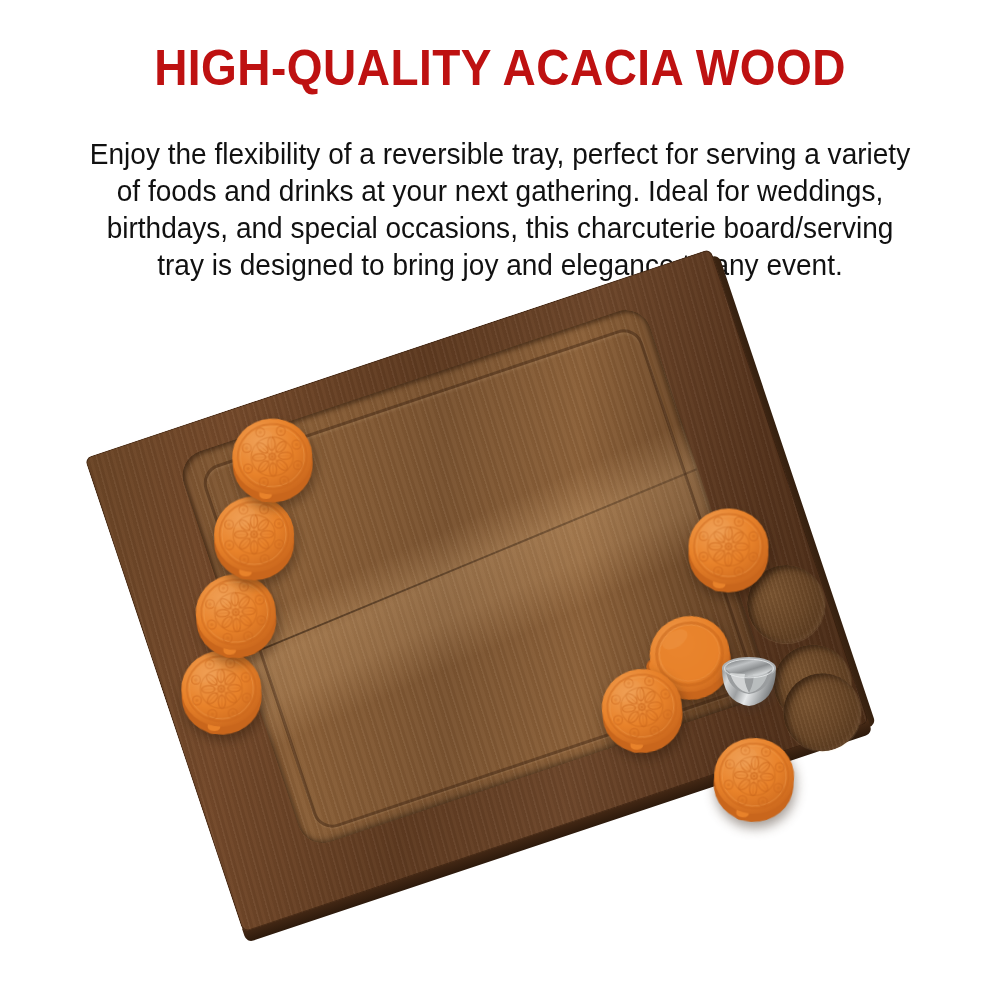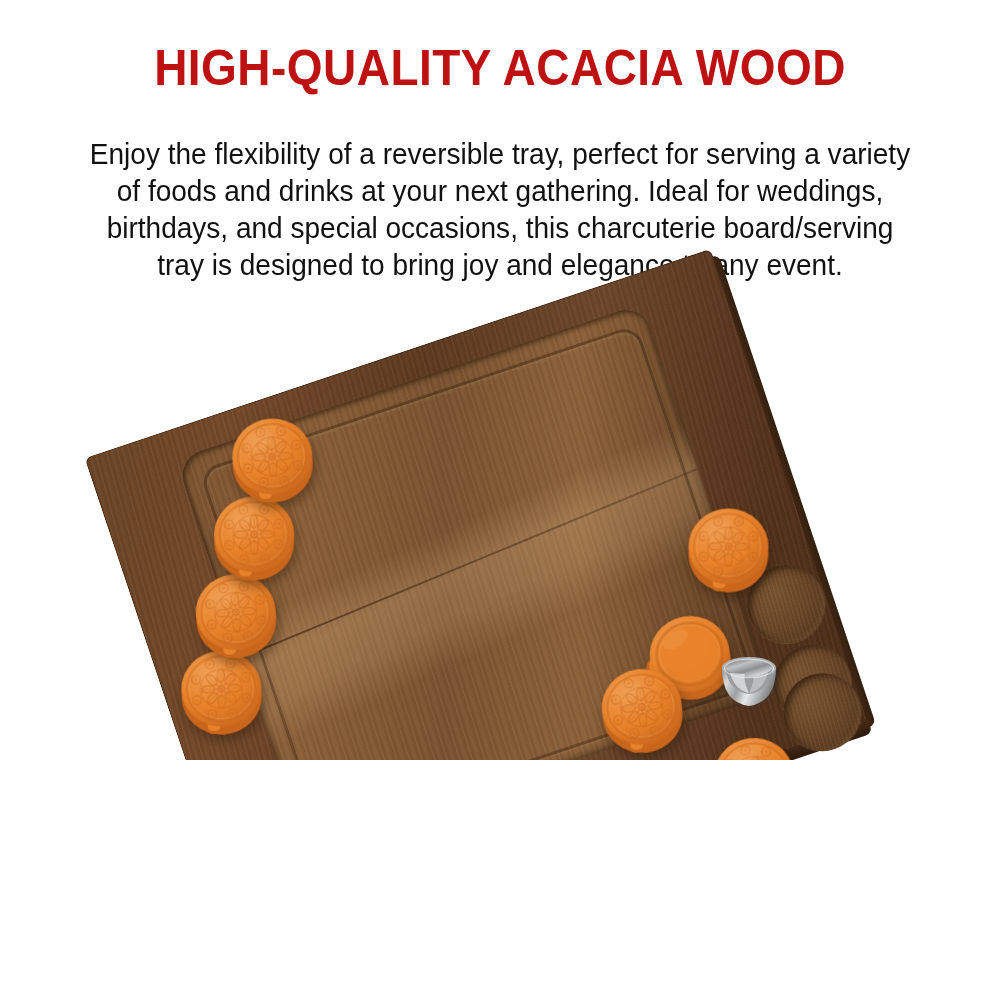--- a/index.html
+++ b/index.html
@@ -4,21 +4,21 @@
 <title>High-Quality Acacia Wood</title>
 <style>
   html,body{margin:0;padding:0;}
   body{
     width:1000px;height:1000px;
     background:#ffffff;
     font-family:"Liberation Sans","DejaVu Sans",sans-serif;
     overflow:hidden;
     position:relative;
   }
-  .page{position:relative;width:1000px;height:760px;background:#fff;overflow:hidden;}
+  .page{position:relative;width:1000px;height:1000px;background:#fff;overflow:hidden;}
 
   
   .headline{
     position:absolute;left:0;top:42px;width:1000px;
     text-align:center;
     font-family:"Liberation Sans Narrow","Liberation Sans","DejaVu Sans Condensed",sans-serif;
     font-weight:bold;
     font-size:50px;
     letter-spacing:0.5px;
     color:#BE1111;

